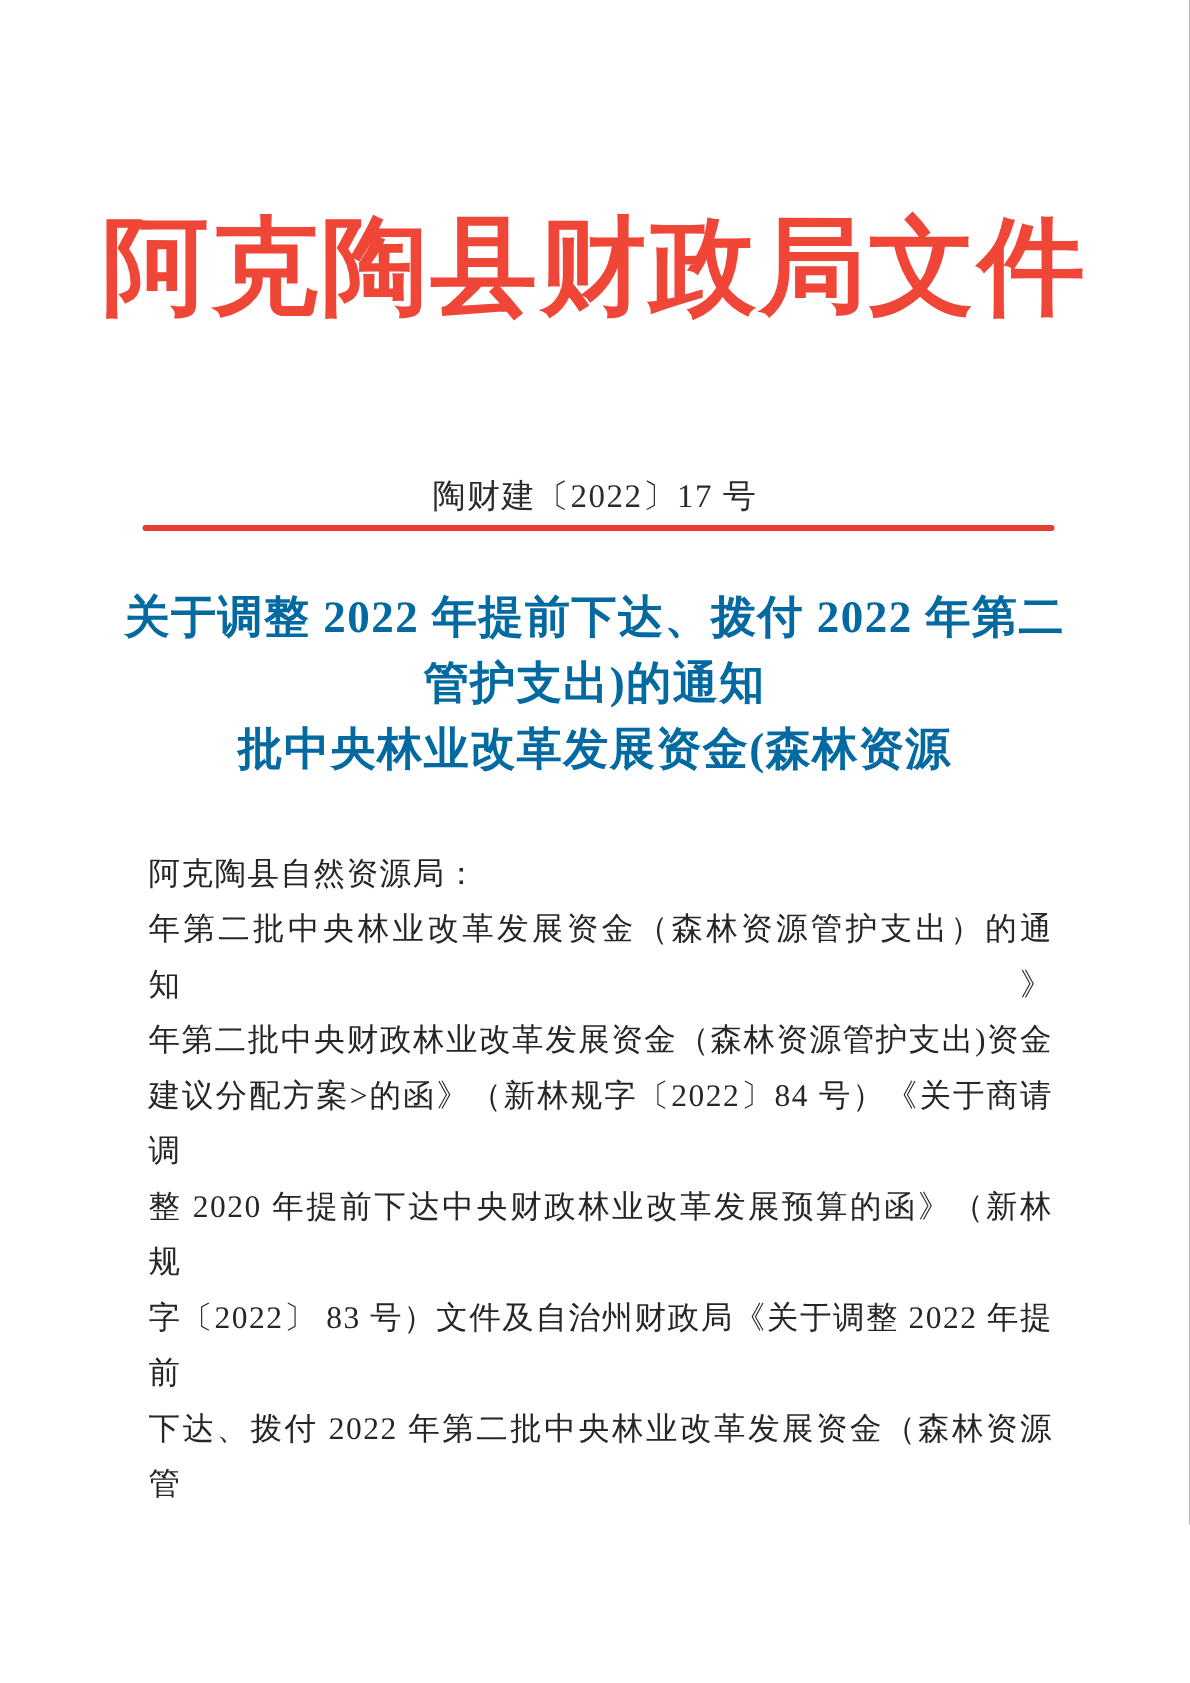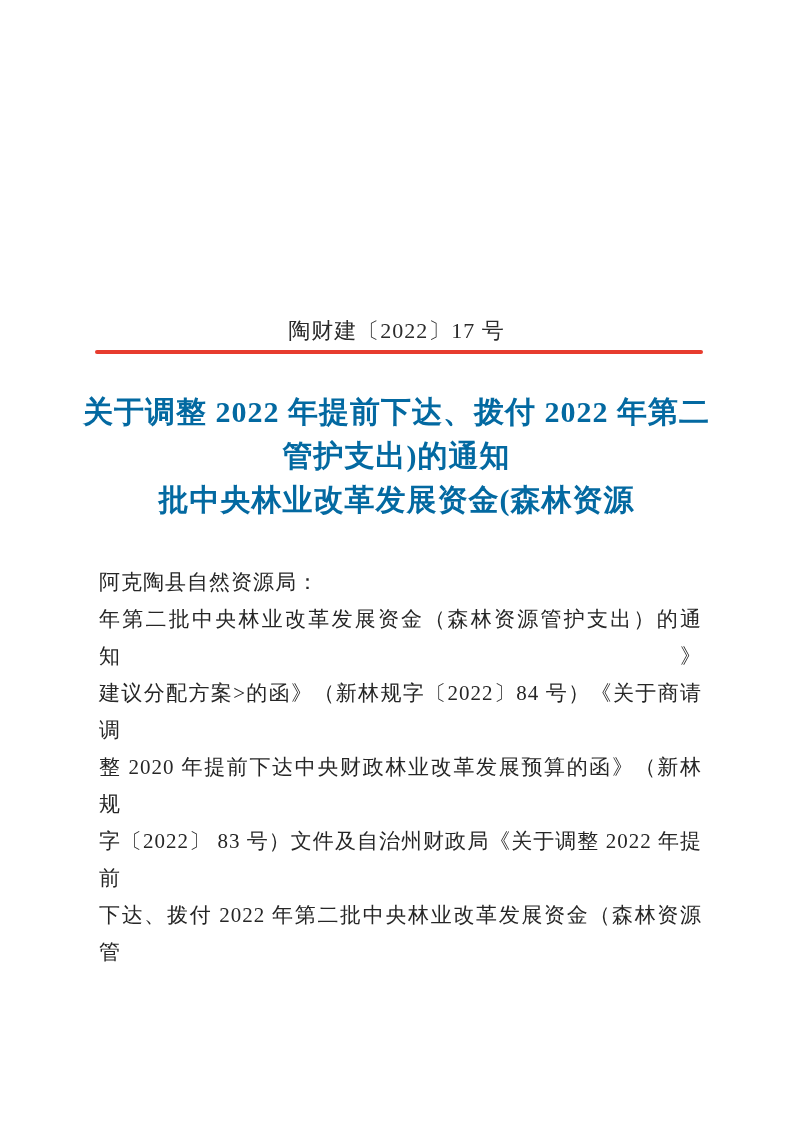--- a/index.html
+++ b/index.html
@@ -86,33 +86,35 @@
   }
   .body-line.indent {
     text-indent: 44px;
   }
 </style>
 </head>
 <body>
 
 <div class="page">
 
+  <div class="letterhead" style="color: rgb(240, 70, 55);">阿克陶县财政局文件</div>
 
   <div class="doc-number">陶财建〔2022〕17 号</div>
 
   <div class="red-rule" style="background: rgb(231, 60, 46);"></div>
 
   <div class="doc-title">
       <div class="title-line">关于调整 2022 年提前下达、拨付 2022 年第二</div>
       <div class="title-line">管护支出)的通知</div>
       <div class="title-line">批中央林业改革发展资金(森林资源</div>
     </div>
 
   <div class="doc-body">
       <div class="body-line">阿克陶县自然资源局：</div>
       <div class="body-line fill">年第二批中央林业改革发展资金（森林资源管护支出）的通知》</div>
+      <div class="body-line fill">年第二批中央财政林业改革发展资金（森林资源管护支出)资金</div>
       <div class="body-line fill">建议分配方案&gt;的函》（新林规字〔2022〕84 号）《关于商请调</div>
       <div class="body-line fill">整 2020 年提前下达中央财政林业改革发展预算的函》（新林规</div>
       <div class="body-line fill">字〔2022〕 83 号）文件及自治州财政局《关于调整 2022 年提前</div>
       <div class="body-line fill">下达、拨付 2022 年第二批中央林业改革发展资金（森林资源管</div>
     </div>
 
 </div>
 
 </body></html>

